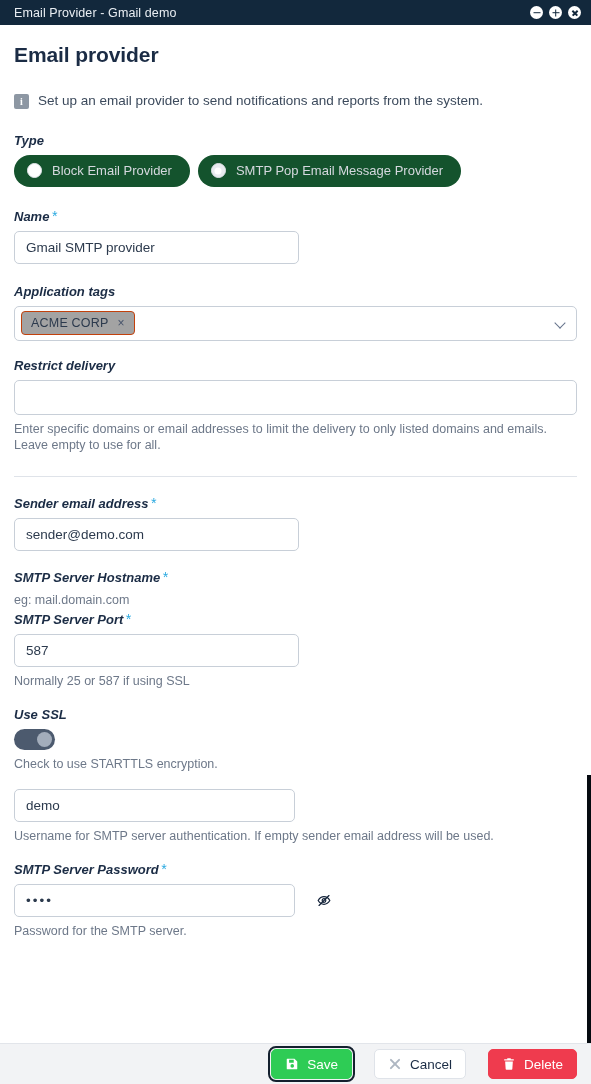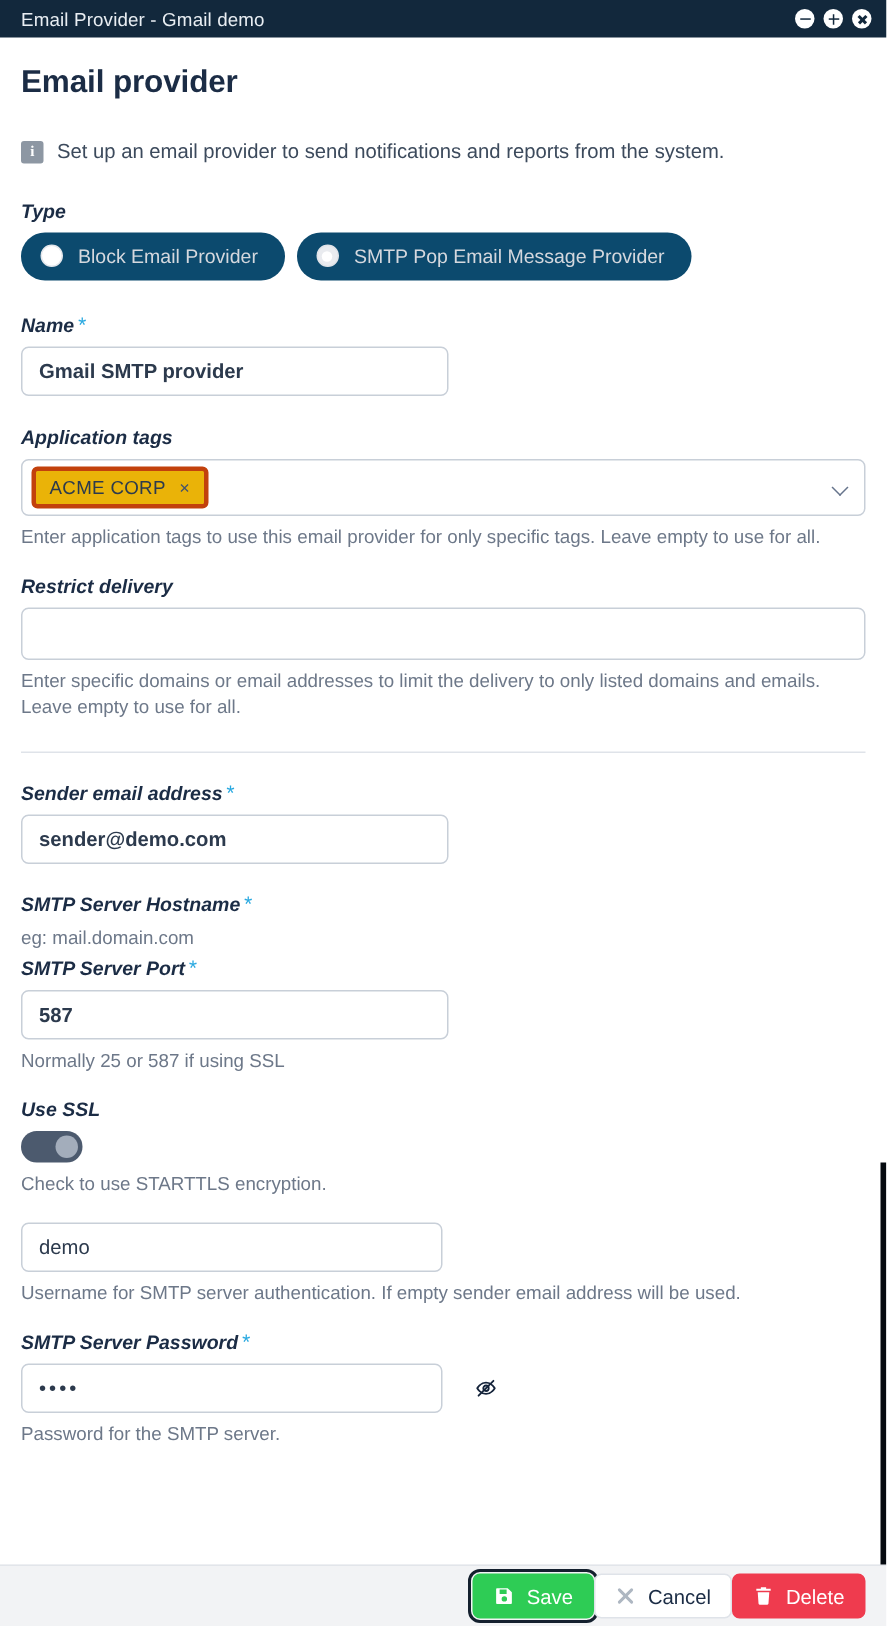--- a/index.html
+++ b/index.html
@@ -77,21 +77,21 @@
     margin-bottom: 7px; display: block; font-style: italic;
   }
   .req { color: #2aa9e0; font-size: 14px; margin-left: 2px; font-weight: normal; }
 
   .group { margin-top: 20px; }
 
   
   .radio-row { display: flex; gap: 8px; }
   .radio-pill {
     display: flex; align-items: center; gap: 10px;
-    background: #0c4a6e; border-radius: 18px;
+    background: #14532d; border-radius: 18px;
     padding: 8px 18px 8px 13px; height: 32px;
     cursor: default;
   }
   .radio-circle {
     width: 15px; height: 15px; border-radius: 50%;
     background: #ffffff; border: 1px solid #e4e7ec;
     flex: 0 0 15px; position: relative;
   }
   .radio-circle.checked { background: #e9ebef; border-color: #e0e3e8; }
   .radio-circle.checked::after {
@@ -101,33 +101,33 @@
   }
   .radio-label { font-size: 13px; color: #d5d8de; white-space: nowrap; }
 
   
   .txt-input {
     height: 33px; border: 1px solid #c8cfd8; border-radius: 5px;
     background: #ffffff; font-size: 13.5px; color: #2c3a4d;
     padding: 0 11px; font-family: "Liberation Sans", sans-serif;
     outline: none; display: block;
   }
-  .txt-input.narrow { width: 285px; font-weight: bold; }
+  .txt-input.narrow { width: 285px; }
   .txt-input.wide { width: 100%; }
 
   
   .tag-select {
     width: 100%; min-height: 35px;
     border: 1px solid #c8cfd8; border-radius: 5px; background: #ffffff;
     display: flex; align-items: center; padding: 4px 6px;
     position: relative;
   }
   .tag-chip {
     display: inline-flex; align-items: center; gap: 9px;
-    background: #eab308; border: 3px solid #c2410c; border-radius: 4px;
+    background: #a3a3a3; border: 1px solid #c2410c; border-radius: 4px;
     padding: 4px 9px; font-size: 12.5px; color: #2c3a4d;
     letter-spacing: .2px;
   }
   .tag-x {
     font-size: 12px; color: #46536a; cursor: pointer; line-height: 1;
   }
   .tag-caret {
     position: absolute; right: 11px; top: 50%; transform: translateY(-50%);
     width: 10px; height: 10px; cursor: pointer;
   }
@@ -168,21 +168,21 @@
   .scrollbar {
     position: absolute; right: 0; top: 750px;
     width: 4px; height: 294px; background: #050a10; border-radius: 0;
   }
 
   
   .footer {
     flex: 0 0 41px; height: 41px;
     background: #f2f3f5; border-top: 1px solid #e2e5ea;
     display: flex; align-items: center; justify-content: flex-end;
-    gap: 0; padding: 0 14px;
+    gap: 22px; padding: 0 14px;
   }
   .btn {
     display: inline-flex; align-items: center; gap: 8px;
     height: 30px; padding: 0 13px; border-radius: 5px;
     font-size: 13.5px; font-family: "Liberation Sans", sans-serif;
     border: 1px solid transparent; cursor: pointer; white-space: nowrap;
   }
   .btn-save {
     background: #2ecc55; color: #ffffff;
     outline: 2.5px solid #14202e; outline-offset: 1px;
@@ -237,21 +237,20 @@
 
     <div class="group" style="margin-top:20px;">
       <span class="field-label">Application tags</span>
       <div class="tag-select">
         <span class="tag-chip">
           <span>ACME CORP</span>
           <span class="tag-x">×</span>
         </span>
         <span class="tag-caret"></span>
       </div>
-      <div class="helper">Enter application tags to use this email provider for only specific tags. Leave empty to use for all.</div>
     </div>
 
     <div class="group" style="margin-top:17px;">
       <span class="field-label">Restrict delivery</span>
       <input class="txt-input wide" type="text" style="height: 35px;" value="">
       <div class="helper">Enter specific domains or email addresses to limit the delivery to only listed domains and emails. Leave empty to use for all.</div>
     </div>
 
     <div class="divider"></div>
 

